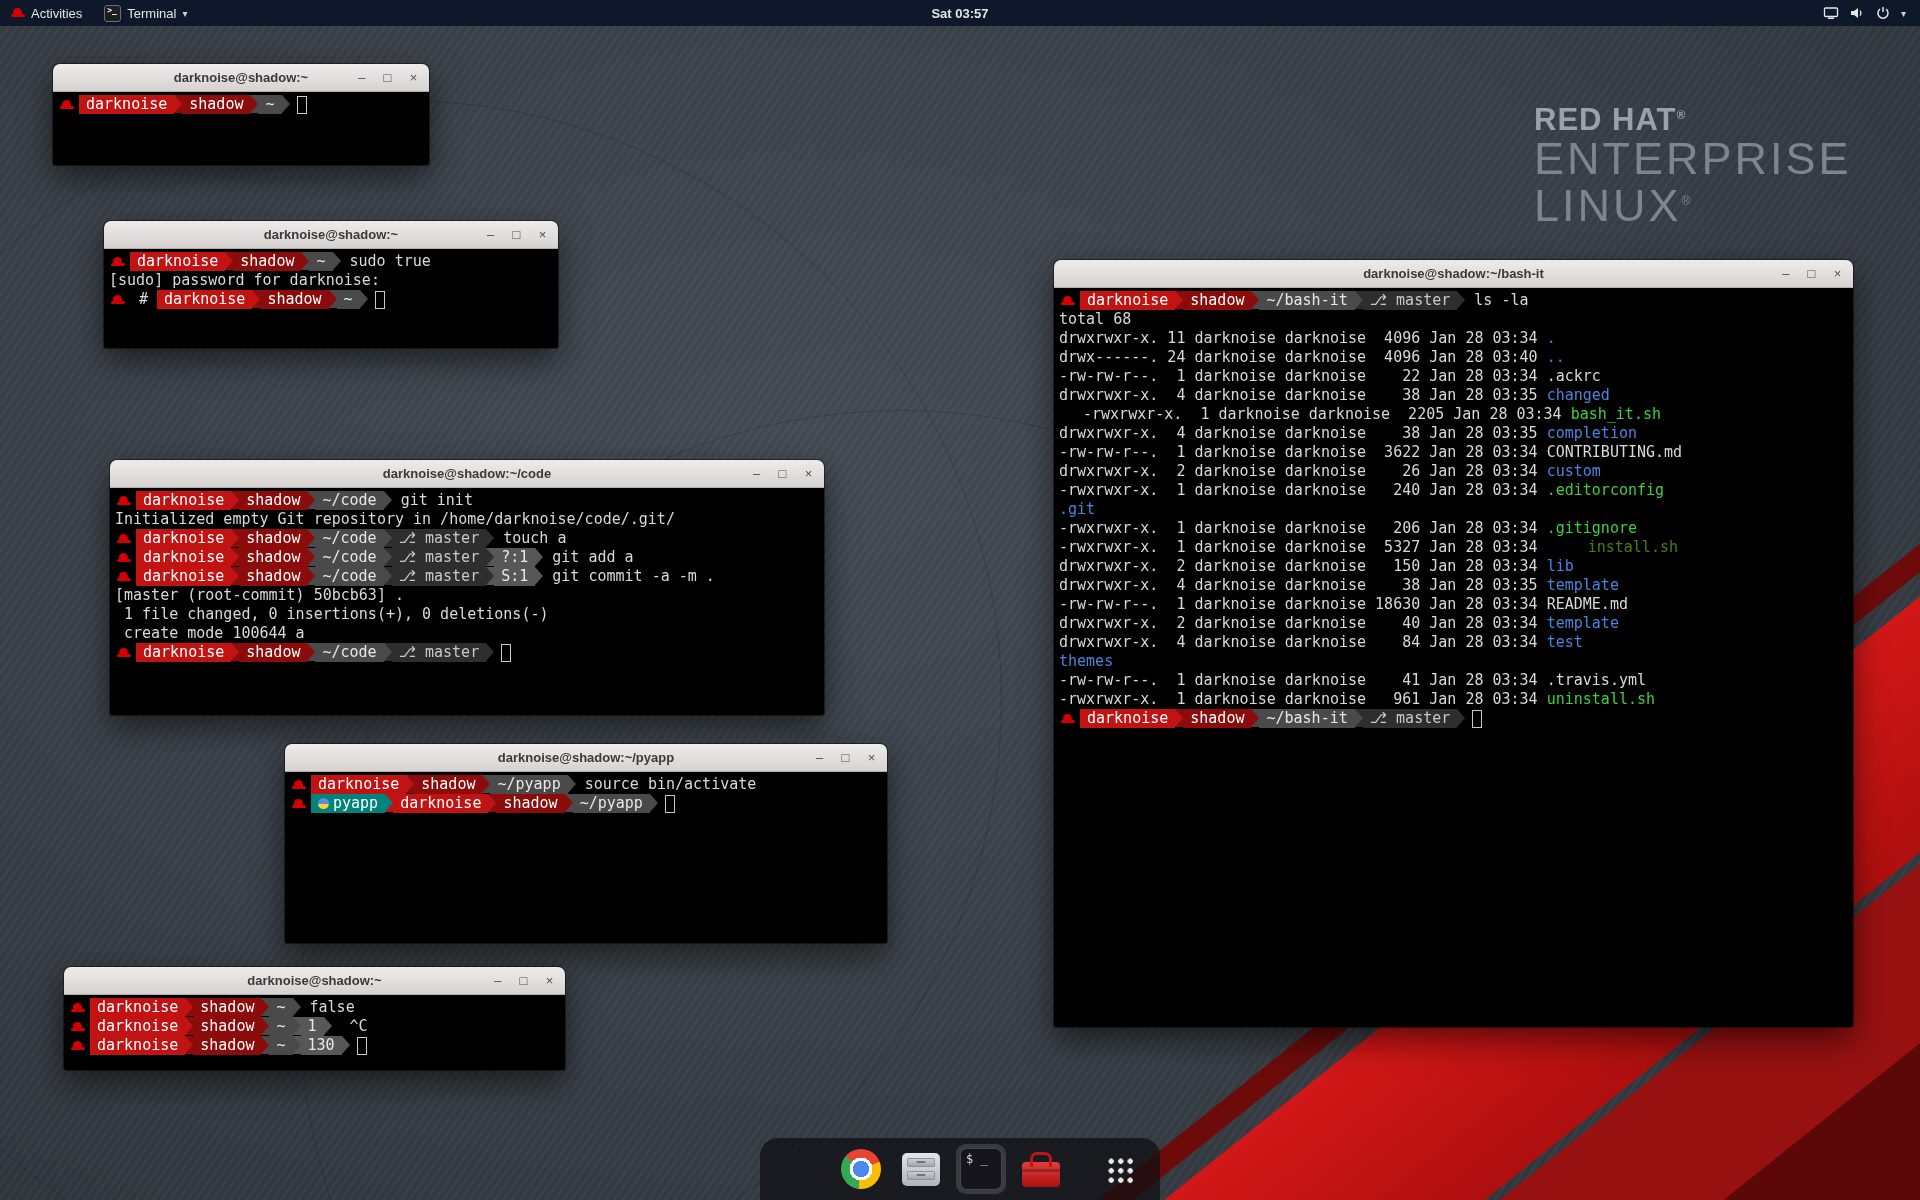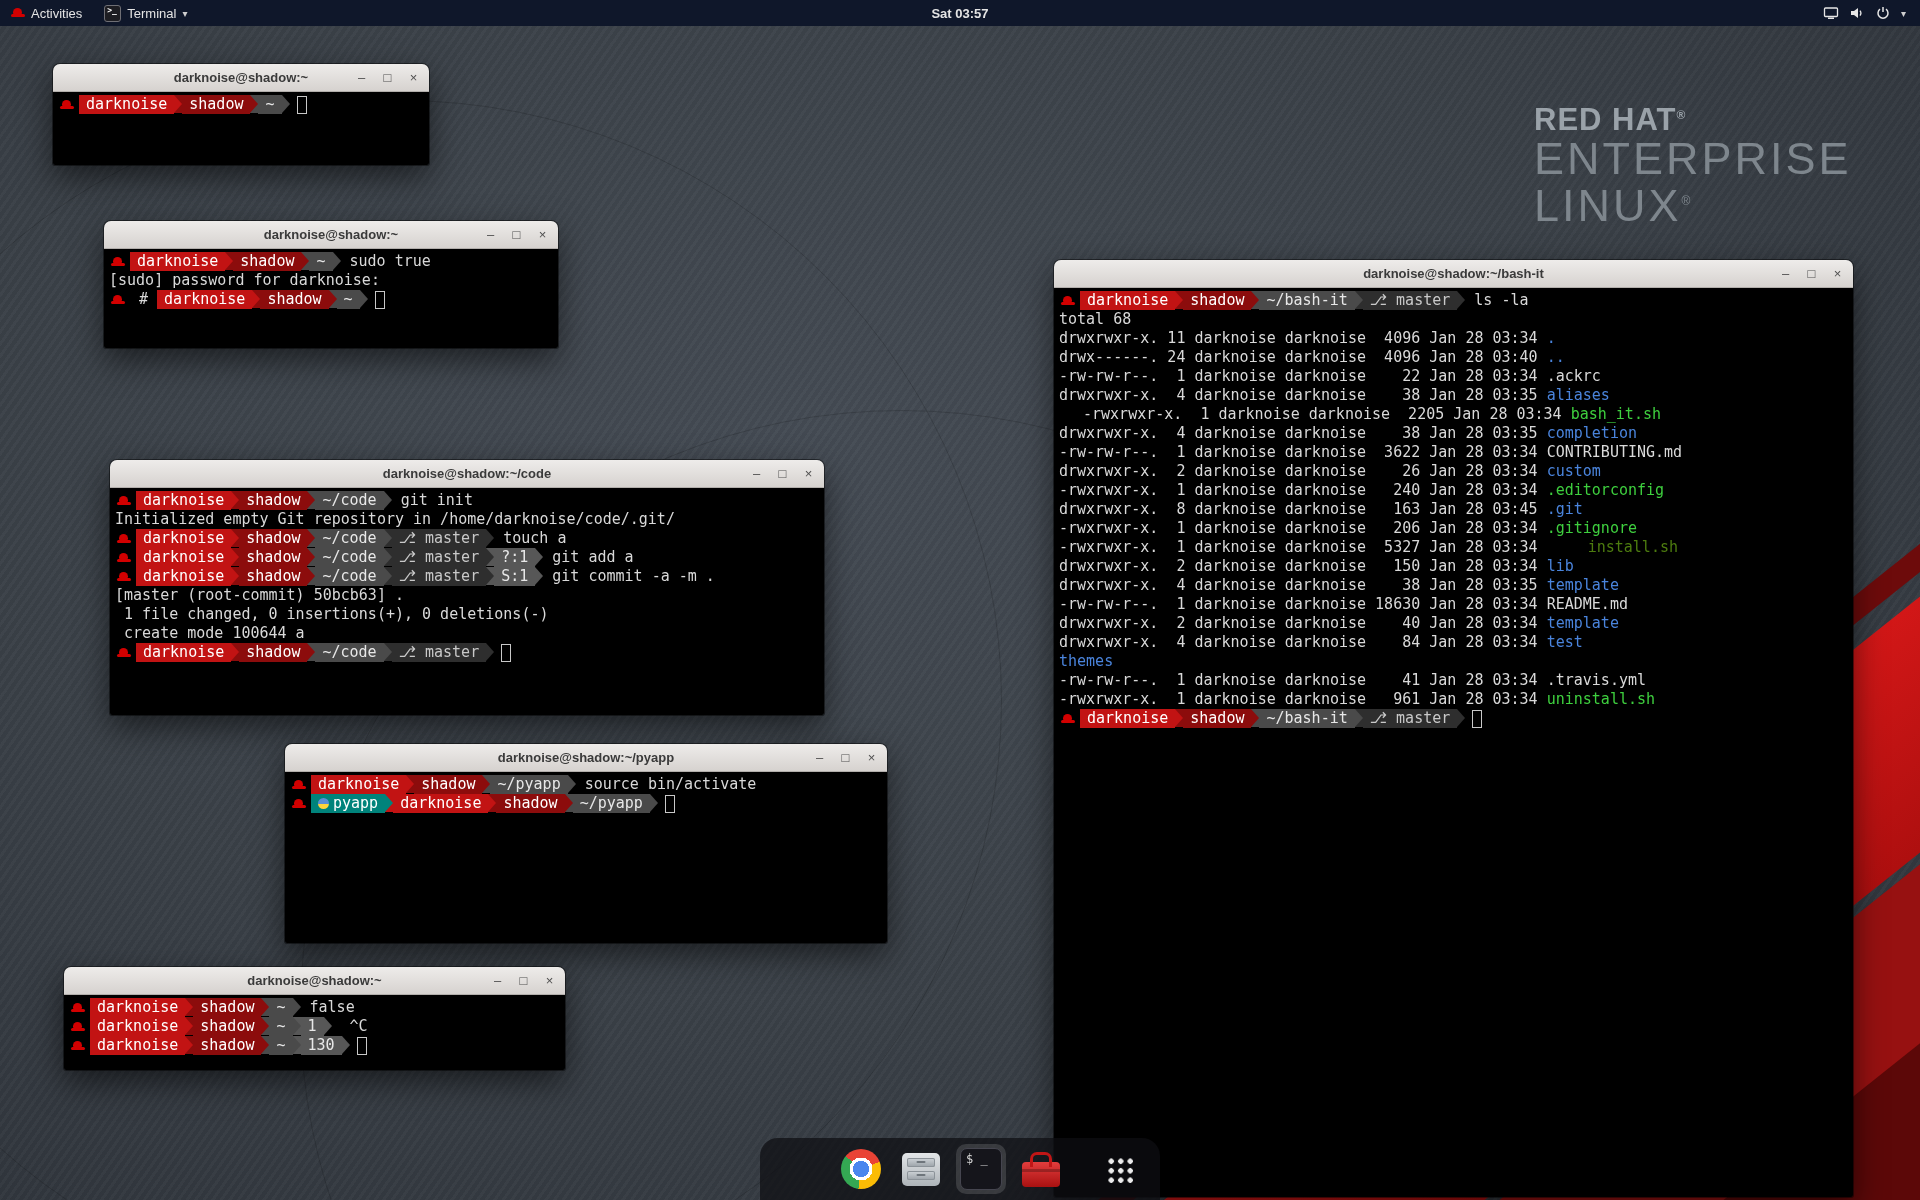--- a/index.html
+++ b/index.html
@@ -214,42 +214,42 @@
             <span class="win-btn">□</span>
             <span class="win-btn">×</span>
           </span>
         </div>
         <div class="term-body" style="background: rgb(0, 0, 0);">
           <div class="tline"><span class="hat lhat"></span><span class="seg" style="background: rgb(194, 19, 19); color: rgb(255, 255, 255);">darknoise</span><span class="pl-arrow" style="border-left-color: rgb(194, 19, 19); background-color: rgb(140, 12, 12);"></span><span class="seg" style="background: rgb(140, 12, 12); color: rgb(255, 255, 255);">shadow</span><span class="pl-arrow" style="border-left-color: rgb(140, 12, 12); background-color: rgb(74, 74, 74);"></span><span class="seg" style="background: rgb(74, 74, 74); color: rgb(232, 232, 232);">~</span><span class="pl-arrow" style="border-left-color: rgb(74, 74, 74); background-color: transparent;"></span><span class="ttext" style="color: rgb(217, 217, 217);"> false</span></div>
           <div class="tline"><span class="hat lhat"></span><span class="seg" style="background: rgb(194, 19, 19); color: rgb(255, 255, 255);">darknoise</span><span class="pl-arrow" style="border-left-color: rgb(194, 19, 19); background-color: rgb(140, 12, 12);"></span><span class="seg" style="background: rgb(140, 12, 12); color: rgb(255, 255, 255);">shadow</span><span class="pl-arrow" style="border-left-color: rgb(140, 12, 12); background-color: rgb(74, 74, 74);"></span><span class="seg" style="background: rgb(74, 74, 74); color: rgb(232, 232, 232);">~</span><span class="pl-arrow" style="border-left-color: rgb(74, 74, 74); background-color: rgb(87, 87, 87);"></span><span class="seg" style="background: rgb(87, 87, 87); color: rgb(232, 232, 232);">1</span><span class="pl-arrow" style="border-left-color: rgb(87, 87, 87); background-color: transparent;"></span><span class="ttext" style="color: rgb(217, 217, 217);">  ^C</span></div>
           <div class="tline"><span class="hat lhat"></span><span class="seg" style="background: rgb(194, 19, 19); color: rgb(255, 255, 255);">darknoise</span><span class="pl-arrow" style="border-left-color: rgb(194, 19, 19); background-color: rgb(140, 12, 12);"></span><span class="seg" style="background: rgb(140, 12, 12); color: rgb(255, 255, 255);">shadow</span><span class="pl-arrow" style="border-left-color: rgb(140, 12, 12); background-color: rgb(74, 74, 74);"></span><span class="seg" style="background: rgb(74, 74, 74); color: rgb(232, 232, 232);">~</span><span class="pl-arrow" style="border-left-color: rgb(74, 74, 74); background-color: rgb(87, 87, 87);"></span><span class="seg" style="background: rgb(87, 87, 87); color: rgb(232, 232, 232);">130</span><span class="pl-arrow" style="border-left-color: rgb(87, 87, 87); background-color: transparent;"></span><span class="cursor" style="border-color: rgb(200, 200, 200);"></span></div>
         </div>
       </div>
-      <div class="window" style="left: 1054px; top: 260px; width: 799px; height: 937px;">
+      <div class="window" style="left: 1054px; top: 260px; width: 799px; height: 767px;">
         <div class="titlebar">
           <span class="title">darknoise@shadow:~/bash-it</span>
           <span class="win-btns">
             <span class="win-btn">–</span>
             <span class="win-btn">□</span>
             <span class="win-btn">×</span>
           </span>
         </div>
         <div class="term-body" style="background: rgb(0, 0, 0);">
           <div class="tline"><span class="hat lhat"></span><span class="seg" style="background: rgb(194, 19, 19); color: rgb(255, 255, 255);">darknoise</span><span class="pl-arrow" style="border-left-color: rgb(194, 19, 19); background-color: rgb(140, 12, 12);"></span><span class="seg" style="background: rgb(140, 12, 12); color: rgb(255, 255, 255);">shadow</span><span class="pl-arrow" style="border-left-color: rgb(140, 12, 12); background-color: rgb(74, 74, 74);"></span><span class="seg" style="background: rgb(74, 74, 74); color: rgb(232, 232, 232);">~/bash-it</span><span class="pl-arrow" style="border-left-color: rgb(74, 74, 74); background-color: rgb(46, 46, 46);"></span><span class="seg" style="background: rgb(46, 46, 46); color: rgb(201, 201, 201);">⎇ master</span><span class="pl-arrow" style="border-left-color: rgb(46, 46, 46); background-color: transparent;"></span><span class="ttext" style="color: rgb(217, 217, 217);"> ls -la</span></div>
           <div class="tline"><span class="ttext" style="color: rgb(217, 217, 217);">total 68</span></div>
           <div class="tline"><span class="ttext" style="color: rgb(217, 217, 217);">drwxrwxr-x. 11 darknoise darknoise  4096 Jan 28 03:34 </span><span class="ttext" style="color: rgb(74, 132, 220);">.</span></div>
           <div class="tline"><span class="ttext" style="color: rgb(217, 217, 217);">drwx------. 24 darknoise darknoise  4096 Jan 28 03:40 </span><span class="ttext" style="color: rgb(74, 132, 220);">..</span></div>
           <div class="tline"><span class="ttext" style="color: rgb(217, 217, 217);">-rw-rw-r--.  1 darknoise darknoise    22 Jan 28 03:34 </span><span class="ttext" style="color: rgb(217, 217, 217);">.ackrc</span></div>
-          <div class="tline"><span class="ttext" style="color: rgb(217, 217, 217);">drwxrwxr-x.  4 darknoise darknoise    38 Jan 28 03:35 </span><span class="ttext" style="color: rgb(74, 132, 220);">aliases</span></div>
+          <div class="tline"><span class="ttext" style="color: rgb(217, 217, 217);">drwxrwxr-x.  4 darknoise darknoise    38 Jan 28 03:35 </span><span class="ttext" style="color: rgb(74, 132, 220);">changed</span></div>
           <div class="tline"><span class="ttext" style="color: rgb(217, 217, 217); margin-left: 24px;">-rwxrwxr-x.  1 darknoise darknoise  2205 Jan 28 03:34 </span><span class="ttext" style="color: rgb(62, 207, 62);">bash_it.sh</span></div>
           <div class="tline"><span class="ttext" style="color: rgb(217, 217, 217);">drwxrwxr-x.  4 darknoise darknoise    38 Jan 28 03:35 </span><span class="ttext" style="color: rgb(74, 132, 220);">completion</span></div>
           <div class="tline"><span class="ttext" style="color: rgb(217, 217, 217);">-rw-rw-r--.  1 darknoise darknoise  3622 Jan 28 03:34 </span><span class="ttext" style="color: rgb(217, 217, 217);">CONTRIBUTING.md</span></div>
           <div class="tline"><span class="ttext" style="color: rgb(217, 217, 217);">drwxrwxr-x.  2 darknoise darknoise    26 Jan 28 03:34 </span><span class="ttext" style="color: rgb(74, 132, 220);">custom</span></div>
           <div class="tline"><span class="ttext" style="color: rgb(217, 217, 217);">-rwxrwxr-x.  1 darknoise darknoise   240 Jan 28 03:34 </span><span class="ttext" style="color: rgb(62, 207, 62);">.editorconfig</span></div>
-          <div class="tline"><span class="ttext" style="color: rgb(217, 217, 217);">drwxrwxr-x.  8 darknoise darknoise   163 Jan 28 03:45 </span><span class="ttext" style="color: rgb(74, 132, 220);">.git</span></div>
+          <div class="tline"><span class="ttext" style="color: rgb(74, 132, 220);">.git</span></div>
           <div class="tline"><span class="ttext" style="color: rgb(217, 217, 217);">-rwxrwxr-x.  1 darknoise darknoise   206 Jan 28 03:34 </span><span class="ttext" style="color: rgb(62, 207, 62);">.gitignore</span></div>
           <div class="tline"><span class="ttext" style="color: rgb(217, 217, 217);">-rwxrwxr-x.  1 darknoise darknoise  5327 Jan 28 03:34 </span><span class="ttext" style="color: #4d7c0f; margin-left: 41px;">install.sh</span></div>
           <div class="tline"><span class="ttext" style="color: rgb(217, 217, 217);">drwxrwxr-x.  2 darknoise darknoise   150 Jan 28 03:34 </span><span class="ttext" style="color: rgb(74, 132, 220);">lib</span></div>
           <div class="tline"><span class="ttext" style="color: rgb(217, 217, 217);">drwxrwxr-x.  4 darknoise darknoise    38 Jan 28 03:35 </span><span class="ttext" style="color: rgb(74, 132, 220);">template</span></div>
           <div class="tline"><span class="ttext" style="color: rgb(217, 217, 217);">-rw-rw-r--.  1 darknoise darknoise 18630 Jan 28 03:34 </span><span class="ttext" style="color: rgb(217, 217, 217);">README.md</span></div>
           <div class="tline"><span class="ttext" style="color: rgb(217, 217, 217);">drwxrwxr-x.  2 darknoise darknoise    40 Jan 28 03:34 </span><span class="ttext" style="color: rgb(74, 132, 220);">template</span></div>
           <div class="tline"><span class="ttext" style="color: rgb(217, 217, 217);">drwxrwxr-x.  4 darknoise darknoise    84 Jan 28 03:34 </span><span class="ttext" style="color: rgb(74, 132, 220);">test</span></div>
           <div class="tline"><span class="ttext" style="color: rgb(74, 132, 220);">themes</span></div>
           <div class="tline"><span class="ttext" style="color: rgb(217, 217, 217);">-rw-rw-r--.  1 darknoise darknoise    41 Jan 28 03:34 </span><span class="ttext" style="color: rgb(217, 217, 217);">.travis.yml</span></div>
           <div class="tline"><span class="ttext" style="color: rgb(217, 217, 217);">-rwxrwxr-x.  1 darknoise darknoise   961 Jan 28 03:34 </span><span class="ttext" style="color: rgb(62, 207, 62);">uninstall.sh</span></div>

